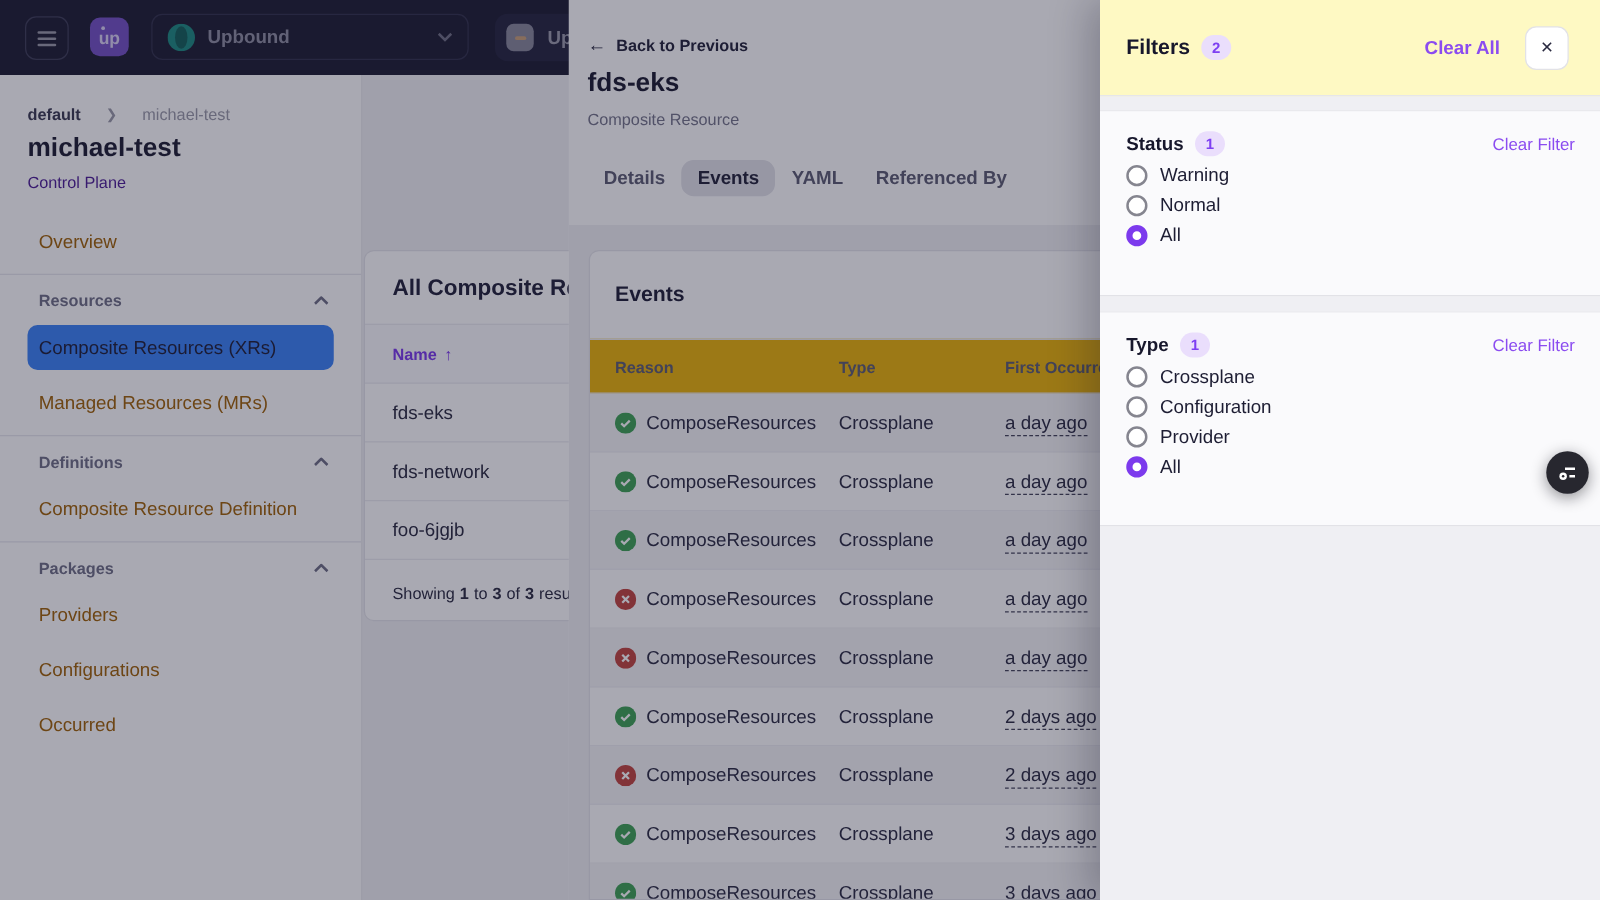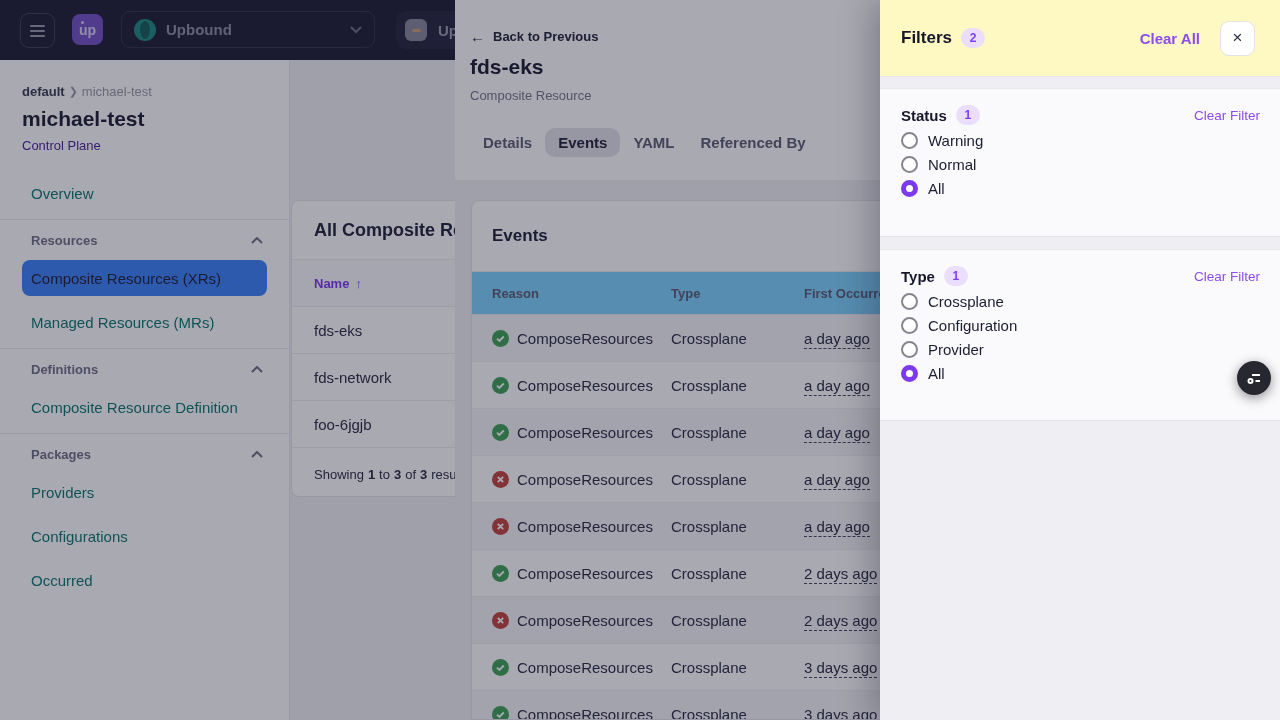--- a/index.html
+++ b/index.html
@@ -19,28 +19,28 @@
   .org-select .lbl{flex:1;color:#8f8fa2;font-weight:700;font-size:15px}
   .nav-secondary{position:absolute;left:396px;top:11px;width:130px;height:38px;background:#25253f;border-radius:10px;
                  display:flex;align-items:center;padding:0 9px;gap:11px;box-sizing:border-box;cursor:pointer}
   .nav-secondary .sq{width:22px;height:22px;border-radius:6px;background:#88889a;display:flex;align-items:center;justify-content:center}
   .nav-secondary .sq i{display:block;width:9px;height:3px;border-radius:2px;background:#c9a078}
   .nav-secondary .lbl{color:#9b9bab;font-weight:700;font-size:15px;white-space:nowrap}
 
   
   .sidebar{position:absolute;left:0;top:60px;width:290px;height:660px;background:#fff;border-right:1px solid #e7e7ec;
            box-sizing:border-box;z-index:1}
-  .crumbs{padding:24px 22px 0 22px;font-size:13px;display:flex;gap:4px;align-items:center}
+  .crumbs{padding:24px 22px 0 22px;font-size:13px;display:flex;gap:20px;align-items:center}
   .crumbs .parent{color:#3a3a52;font-weight:600;cursor:pointer}
   .crumbs .sep{color:#9a9aa8;font-size:11px}
   .crumbs .current{color:#9a9aa8}
   .side-title{padding:8px 22px 0 22px;font-size:21px;font-weight:800;color:#1e1e32}
   .side-sub{padding:7px 22px 0 22px;font-size:13px;color:#4c1d95}
   .nav-list{margin-top:18px}
-  .nav-item{height:44px;display:flex;align-items:center;padding:0 24px 0 31px;font-size:15px;color:#0f766e;cursor:pointer}
+  .nav-item{height:44px;display:flex;align-items:center;padding:0 24px 0 31px;font-size:15px;color:#a16207;cursor:pointer}
   .nav-item.active{height:36px;margin:4px 22px;padding:0 10px 0 9px;background:#3b82f6;border-radius:8px;
                    font-weight:400;color:#1f1f36}
   .nav-div{border-top:1px solid #e8e8ee;margin:4px 0}
   .sec-hdr{height:32px;display:flex;align-items:center;justify-content:space-between;
            padding:0 26px 0 31px;font-size:13px;font-weight:700;color:#6f6f86;cursor:pointer}
   .chev-up{stroke:#6f6f86;stroke-width:2;fill:none}
 
   
   .bg-card{position:absolute;left:291px;top:200px;width:420px;height:297px;background:#fff;border:1px solid #e5e5ea;
            border-radius:8px;box-sizing:border-box;overflow:hidden;z-index:2}
@@ -59,21 +59,21 @@
   .back .arr{font-size:15px}
   .p-title{position:absolute;top:55px;left:15px;font-size:21px;font-weight:800;color:#1c1c30}
   .p-sub{position:absolute;top:88px;left:15px;font-size:13px;color:#75758a}
   .tabs{position:absolute;top:128px;left:15px;display:flex;height:29px}
   .tab{display:flex;align-items:center;padding:0 13px;font-size:15px;font-weight:600;color:#5d5d73;cursor:pointer;border-radius:10px}
   .tab.active{background:#e2e2e9;font-weight:700;color:#23233a}
   .panel-body{position:absolute;top:180px;left:0;right:0;bottom:0;background:#f1f1f4}
   .ev-card{position:absolute;left:16px;top:20px;width:740px;height:520px;background:#fff;border:1px solid #e5e5ea;
            border-radius:8px 8px 0 0;box-sizing:border-box;overflow:hidden}
   .ev-title{height:70px;display:flex;align-items:center;padding:0 20px;font-size:17px;font-weight:800;color:#1f1f36}
-  .ev-thead{height:42px;background:#7dd3fc;border-top:1px solid #ececf1;border-bottom:1px solid #ececf1;
+  .ev-thead{height:42px;background:#eab308;border-top:1px solid #ececf1;border-bottom:1px solid #ececf1;
             display:flex;align-items:center;font-size:13px;font-weight:700;color:#5c5c72}
   .c-reason{width:199px;padding-left:20px;box-sizing:border-box;display:flex;align-items:center;gap:8px}
   .c-type{width:133px}
   .c-first{flex:1}
   .ev-row{height:46px;display:flex;align-items:center;font-size:15px;color:#2b2b42;border-bottom:1px solid #f0f0f4;cursor:pointer}
   .ev-rows .ev-row:nth-child(odd){background:#f5f5f8}
   .dashed{border-bottom:1px dashed #44445a;padding-bottom:1px}
   .sicon{width:17px;height:17px;flex:0 0 17px}
 
   

